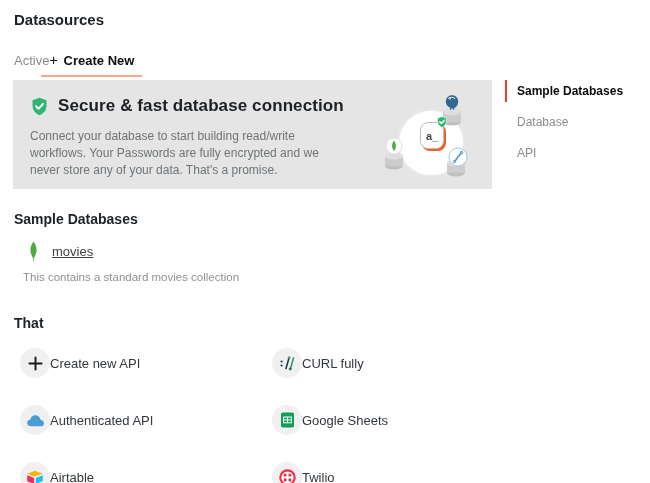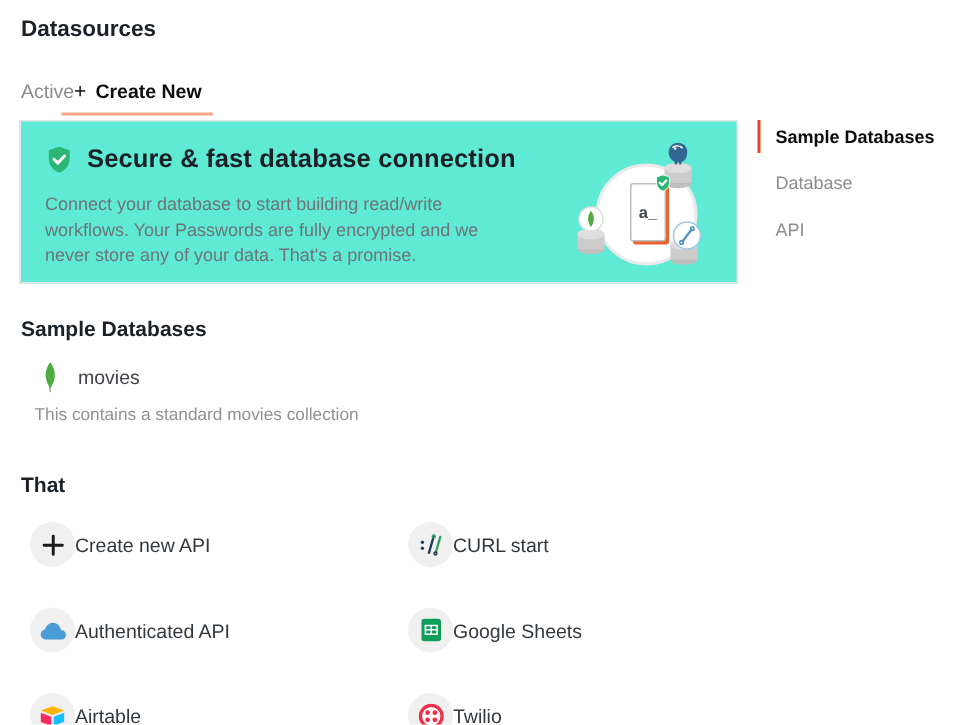--- a/index.html
+++ b/index.html
@@ -9,53 +9,53 @@
   .page-title { position:absolute; left:14px; top:11px; font-size:15px; font-weight:600; color:#1b2126; }
 
   .tabs { position:absolute; left:14px; top:52px; display:flex; font-size:13px; align-items:baseline; }
   .tab { cursor:pointer; }
   .tab-inactive { color:#8b8b8b; }
   .tab-active { color:#0d0d0d; font-weight:600; position:relative; display:flex; gap:6px; align-items:baseline; }
   .tab-active::after { content:""; position:absolute; left:-8px; right:-8px; bottom:-9px; height:2px; background:#f7a58c; }
   .tab-plus { font-weight:500; font-size:14px; }
 
   .banner { position:absolute; left:13px; top:80px; width:479px; height:109px;
-    border:1px solid #e6e6e6; background:#5eead4; }
+    border:1px solid #e6e6e6; background:#e5e5e5; }
   .banner-title-row { position:absolute; left:16px; top:15px; display:flex; align-items:center; gap:9px; }
   .banner-title { font-size:17px; font-weight:700; color:#1c2025; letter-spacing:.1px; }
   .banner-body { position:absolute; left:16px; top:47px; width:322px; font-size:12px; line-height:17px; color:#6e7478; }
 
   
   .ill { position:absolute; right:6px; top:12px; width:104px; height:90px; }
   .ill-circle { position:absolute; left:16px; top:16px; width:68px; height:68px; border-radius:50%;
     border:2px solid #e9e9e9; background:#fff; }
   .ill-node { position:absolute; }
   .ill-node-top { left:60px; top:2px; }
   .ill-node-left { left:2px; top:44px; }
   .ill-node-br { left:64px; top:52px; }
-  .center-card { position:absolute; left:39px; top:29px; width:24px; height:39px; background:#fff;
-    border:1px solid #bdbdbd; border-radius:2px; box-shadow:2px 2px 0 0 #e9622f;
+  .center-card { position:absolute; left:39px; top:29px; width:24px; height:27px; background:#fff;
+    border:1px solid #bdbdbd; border-radius:8px; box-shadow:2px 2px 0 0 #e9622f;
     display:flex; align-items:center; justify-content:center;
     font-size:11px; font-weight:700; color:#3f4750; }
   .center-shield { position:absolute; left:55px; top:23px; }
 
   
   .right-nav { position:absolute; left:505px; top:80px; width:140px; font-size:12px; }
   .rnav-item { padding:4px 0 4px 10px; margin-bottom:9px; color:#8d8d8d; border-left:2px solid transparent; cursor:pointer; }
   .rnav-item.active { color:#0c0c0c; font-weight:700; border-left-color:#e8432e; }
 
   .section-heading { position:absolute; left:14px; font-size:14px; font-weight:600; color:#1b2126; }
   .heading-sampledb { top:211px; }
   .heading-apis { top:315px; }
 
   .db-cards { position:absolute; left:20px; top:240px; display:grid; grid-template-columns:249px 249px; }
   .db-card { cursor:pointer; }
   .db-head { display:flex; align-items:center; gap:13px; height:22px; padding-left:8px; }
   .db-head.users-head { gap:9px; padding-left:4px; }
-  .db-name { font-size:13px; color:#3f4246; }
+  .db-name { font-size:13px; color:#3f4246;text-decoration:underline; }
   .db-desc { margin-top:9px; font-size:11.5px; color:#8f9194; padding-left:3px; }
 
   .api-grid { position:absolute; left:20px; top:348px; display:grid; grid-template-columns:252px 252px; row-gap:27px; }
   .api-item { display:flex; align-items:center; height:30px; cursor:pointer; }
   .api-circle { width:30px; height:30px; border-radius:50%; background:#f0f0f0; flex:0 0 30px;
     display:flex; align-items:center; justify-content:center; }
   .api-label { font-size:13px; color:#33383d; }
 
   svg { display:block; }
 </style>
@@ -176,21 +176,21 @@
     <span class="api-circle">
       <svg width="17" height="17" viewBox="0 0 17 17">
         <circle cx="2.6" cy="6.5" r="1.1" fill="#1F3B53"></circle>
         <circle cx="2.6" cy="10.5" r="1.1" fill="#1F3B53"></circle>
         <line x1="7" y1="13.5" x2="10" y2="3" stroke="#1F3B53" stroke-width="1.6" stroke-linecap="round"></line>
         <circle cx="10.2" cy="2.6" r="1" fill="none" stroke="#2E9E63" stroke-width="0.9"></circle>
         <line x1="11.5" y1="13.5" x2="14.5" y2="3" stroke="#2E9E63" stroke-width="1.6" stroke-linecap="round"></line>
         <circle cx="11.3" cy="14" r="1" fill="none" stroke="#1F3B53" stroke-width="0.9"></circle>
       </svg>
     </span>
-    <span class="api-label">CURL start</span>
+    <span class="api-label">CURL fully</span>
   </div>
 
   <div class="api-item">
     <span class="api-circle">
       <svg width="19" height="13" viewBox="0 0 18 12">
         <path d="M14.4 11.5 H4.6 C2.7 11.5 1.1 10.1 1.1 8.3 C1.1 6.7 2.3 5.4 3.9 5.2 C4.5 2.9 6.4 1 8.7 1 C11.3 1 13.4 2.9 13.8 5.4 C15.6 5.6 17 7 17 8.8 C17 10.3 15.8 11.5 14.4 11.5 Z" fill="#4A9CD6"></path>
       </svg>
     </span>
     <span class="api-label">Authenticated API</span>
   </div>

